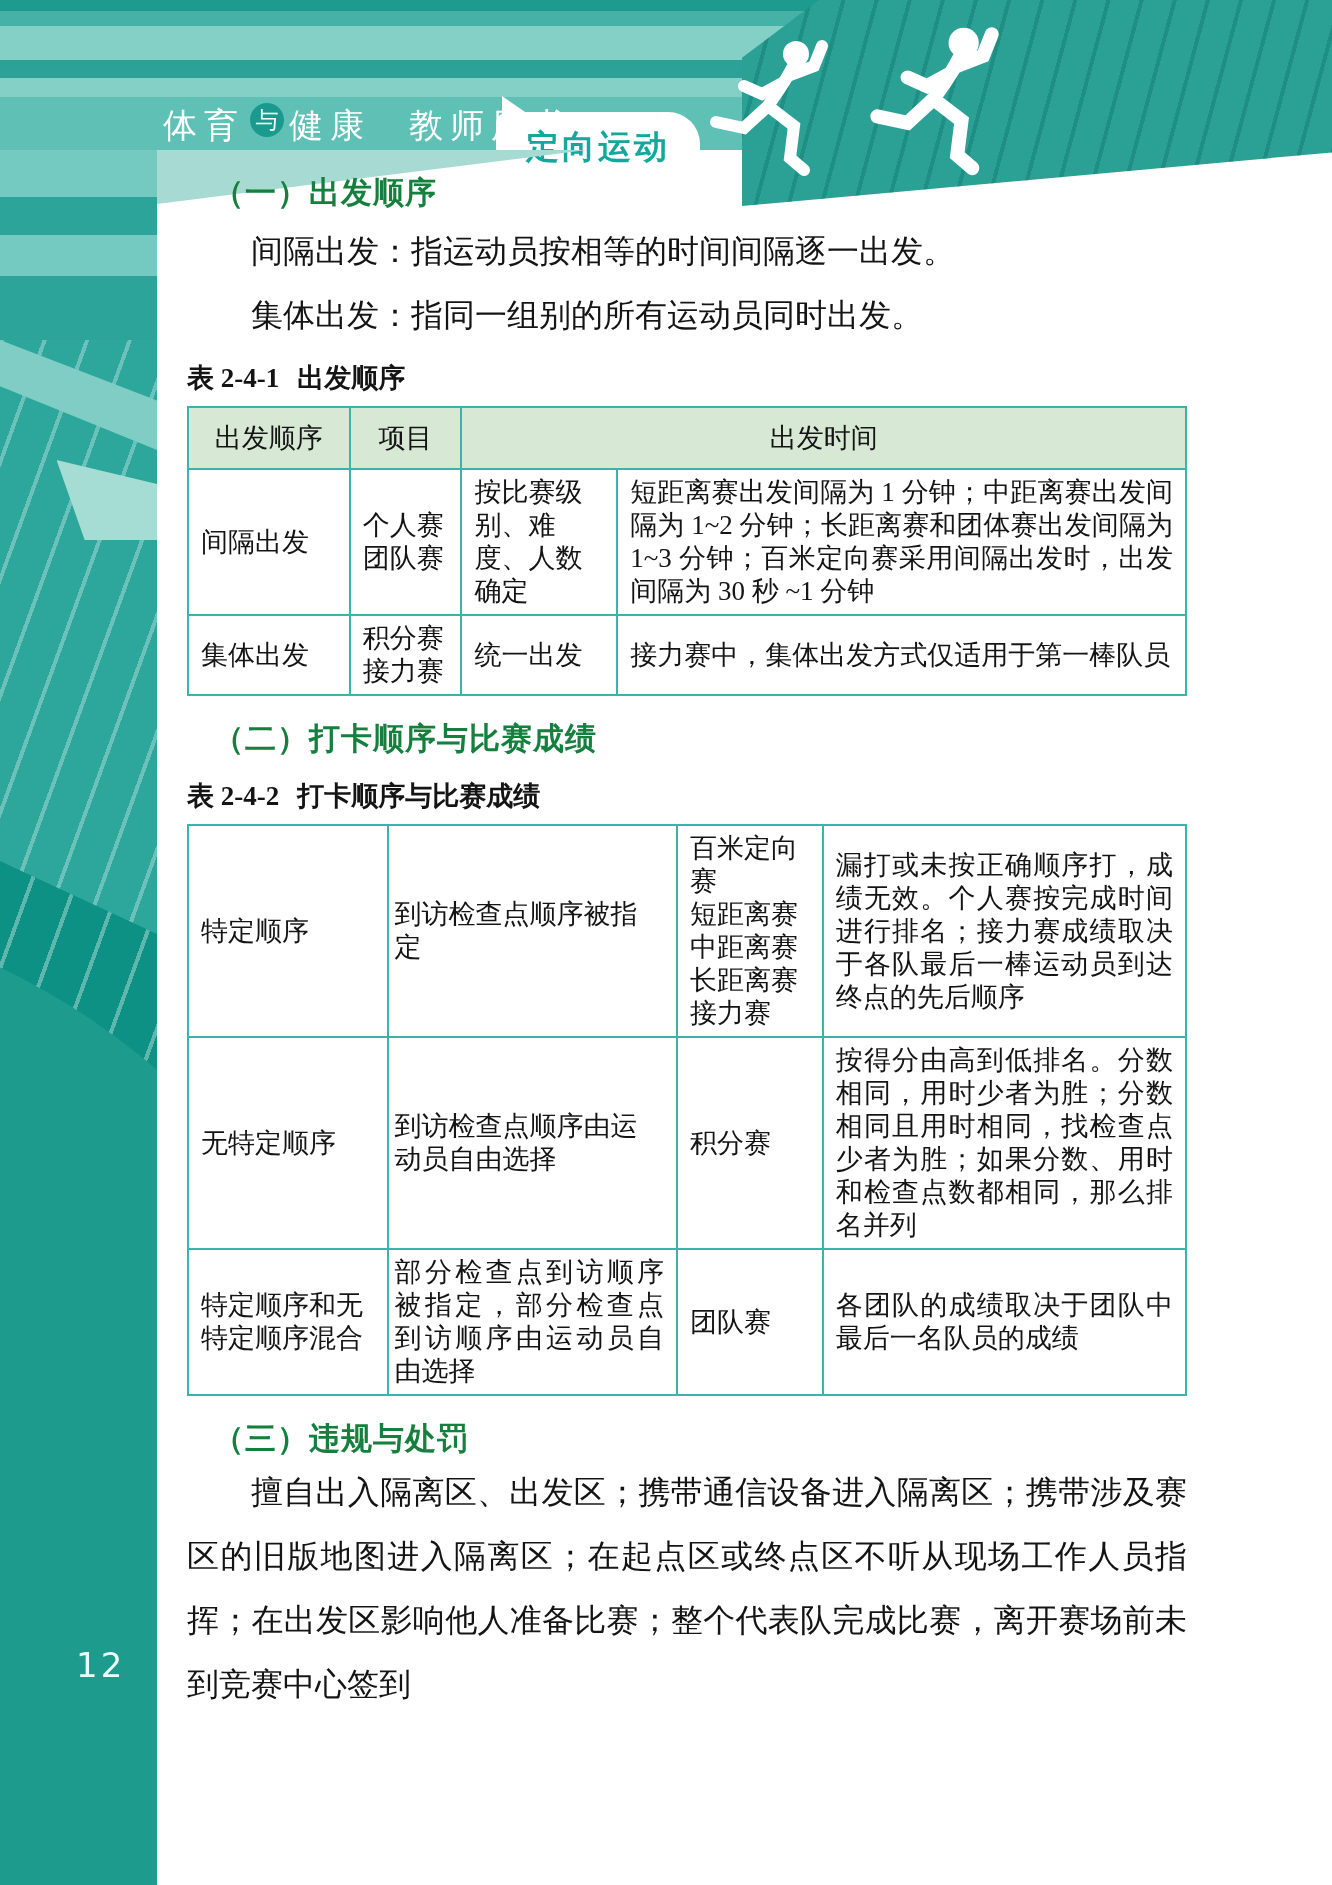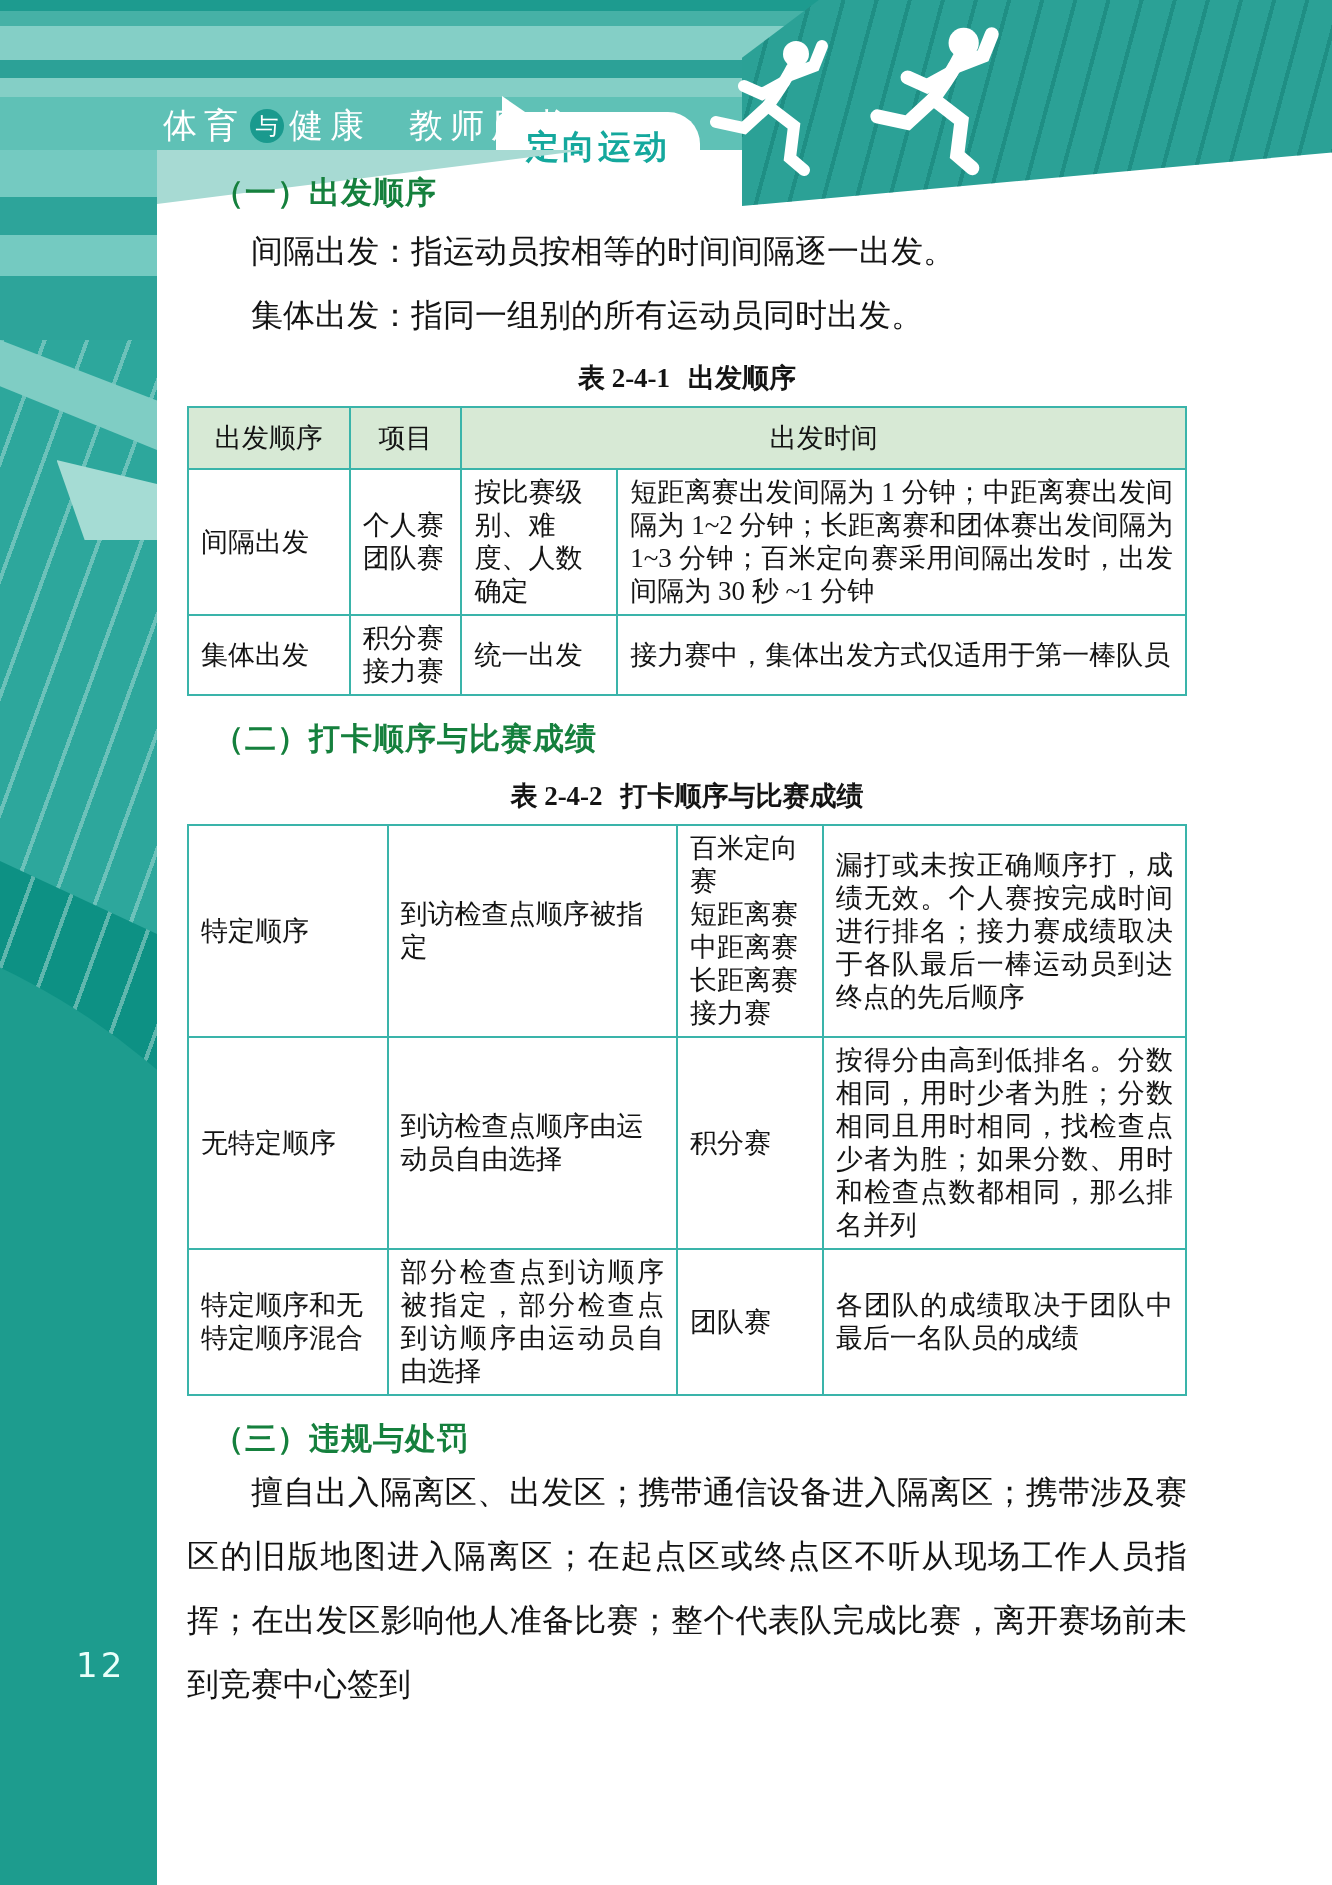--- a/index.html
+++ b/index.html
@@ -10,21 +10,21 @@
   .hdr{position:absolute;left:0;top:0;width:1332px;height:150px;
        background:linear-gradient(180deg,
          #1d9b8f 0 11px,#46b1a6 11px 26px,#84cfc6 26px 60px,
          #2ca197 60px 78px,#84cfc6 78px 97px,#5fc1b6 97px 150px);}
   .hdr-chevrons{position:absolute;right:0;top:0;width:590px;height:206px;
        background:#2ba196;
        background-image:repeating-linear-gradient(105deg,rgba(16,120,110,.45) 0 4px,rgba(0,0,0,0) 4px 32px);
        clip-path:polygon(13% 0,100% 0,100% 74%,0 100%,0 28%);}
   .hdr-wedge{position:absolute;left:157px;top:150px;width:430px;height:54px;background:#a7dad3;
        clip-path:polygon(0 0,100% 0,0 100%);}
-  .hdr-title{position:absolute;left:163px;top:103px;display:flex;align-items:center;
+  .hdr-title{position:absolute;left:163px;top:103px;display:flex;align-items:flex-start;
        font-family:"Liberation Sans","DejaVu Sans",sans-serif;font-size:34px;font-weight:500;
        color:#fff;letter-spacing:7px;white-space:nowrap;}
   .hdr-title .conj{display:inline-flex;align-items:center;justify-content:center;
        width:34px;height:34px;border-radius:50%;background:#1a9a8e;color:#fff;
        font-size:23px;letter-spacing:0;margin:0 5px;}
   .hdr-title .sub{margin-left:38px;}
   .hdr-badge{position:absolute;left:496px;top:112px;height:54px;display:flex;align-items:center;
        background:#fff;border-radius:12px 32px 32px 12px;padding:8px 30px;
        font-family:"Liberation Sans","DejaVu Sans",sans-serif;font-weight:bold;font-size:33px;
        color:#14a89d;letter-spacing:3px;}
@@ -51,32 +51,32 @@
        font-family:"DejaVu Sans","Liberation Sans",sans-serif;font-weight:400;
        font-size:34px;color:#eafffa;letter-spacing:3px;}
 
   
   .content{position:absolute;left:187px;top:150px;width:1000px;}
   p.body{font-size:32px;line-height:64px;margin:0;text-align:justify;text-indent:2em;}
   p.intro{margin-top:24px;}
   p.def{margin-top:10px;line-height:54px;}
   h3.sec{font-family:Liberation Sans, sans-serif;color:#15803d;
        font-size:31px;font-weight:bold;margin:22px 0 0 26px;letter-spacing:1px;}
-  .caption{margin-top:18px;text-align:center;font-weight:bold;font-size:27px;}
+  .caption{margin-top:18px;font-weight:bold;font-size:27px;}
   .caption .lbl{margin-right:18px;}
 
   table.tbl{border-collapse:collapse;width:100%;margin-top:10px;
        font-size:27px;line-height:33px;}
   table.tbl th,table.tbl td{border:2px solid #3ab4aa;padding:6px 12px;vertical-align:middle;}
   table.tbl th{background:#d7e9d5;font-weight:normal;text-align:center;height:48px;}
   td.ctr{text-align:left;}
   td.jst{text-align:justify;}
   .pre{white-space:pre-line;}
   #t1 .c1{width:16.2%;} #t1 .c2{width:11.2%;} #t1 .c3{width:15.6%;}
-  #t2 .c1{width:20%;}   #t2 .c2{width:29%;}   #t2 .c3{width:14.6%;}
+  #t2 .c1{width:20%;}   #t2 .c2{width:29%;padding-left:6px;}   #t2 .c3{width:14.6%;}
 </style>
 </head>
 <body>
 
 <div class="page">
 
   <div class="hdr">
     <div class="hdr-chevrons"></div>
     <svg class="runners" width="330" height="175" viewBox="0 0 330 175">
       <g stroke="#fff" stroke-width="12" stroke-linecap="round" fill="none">

